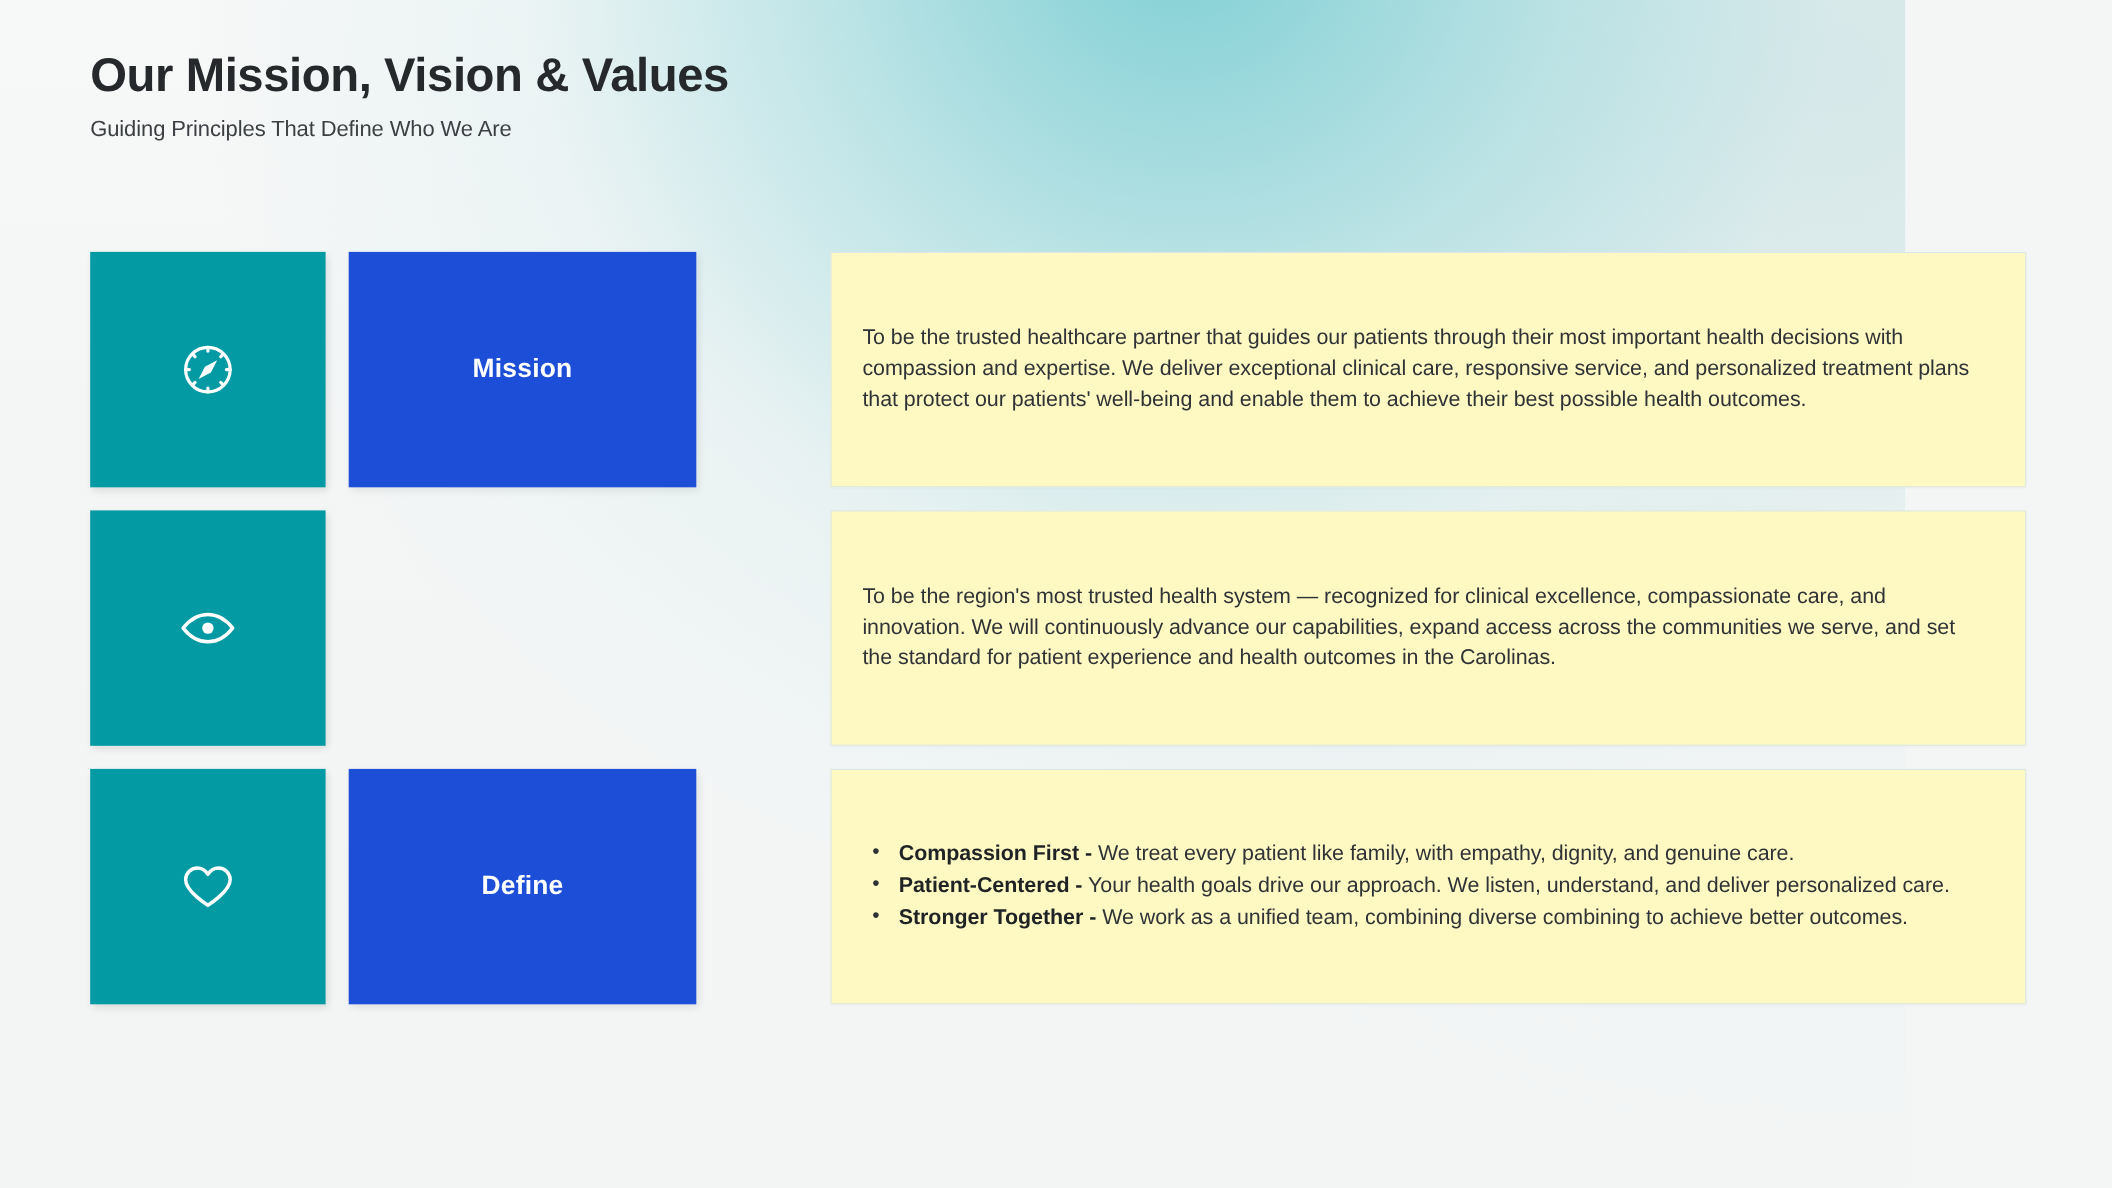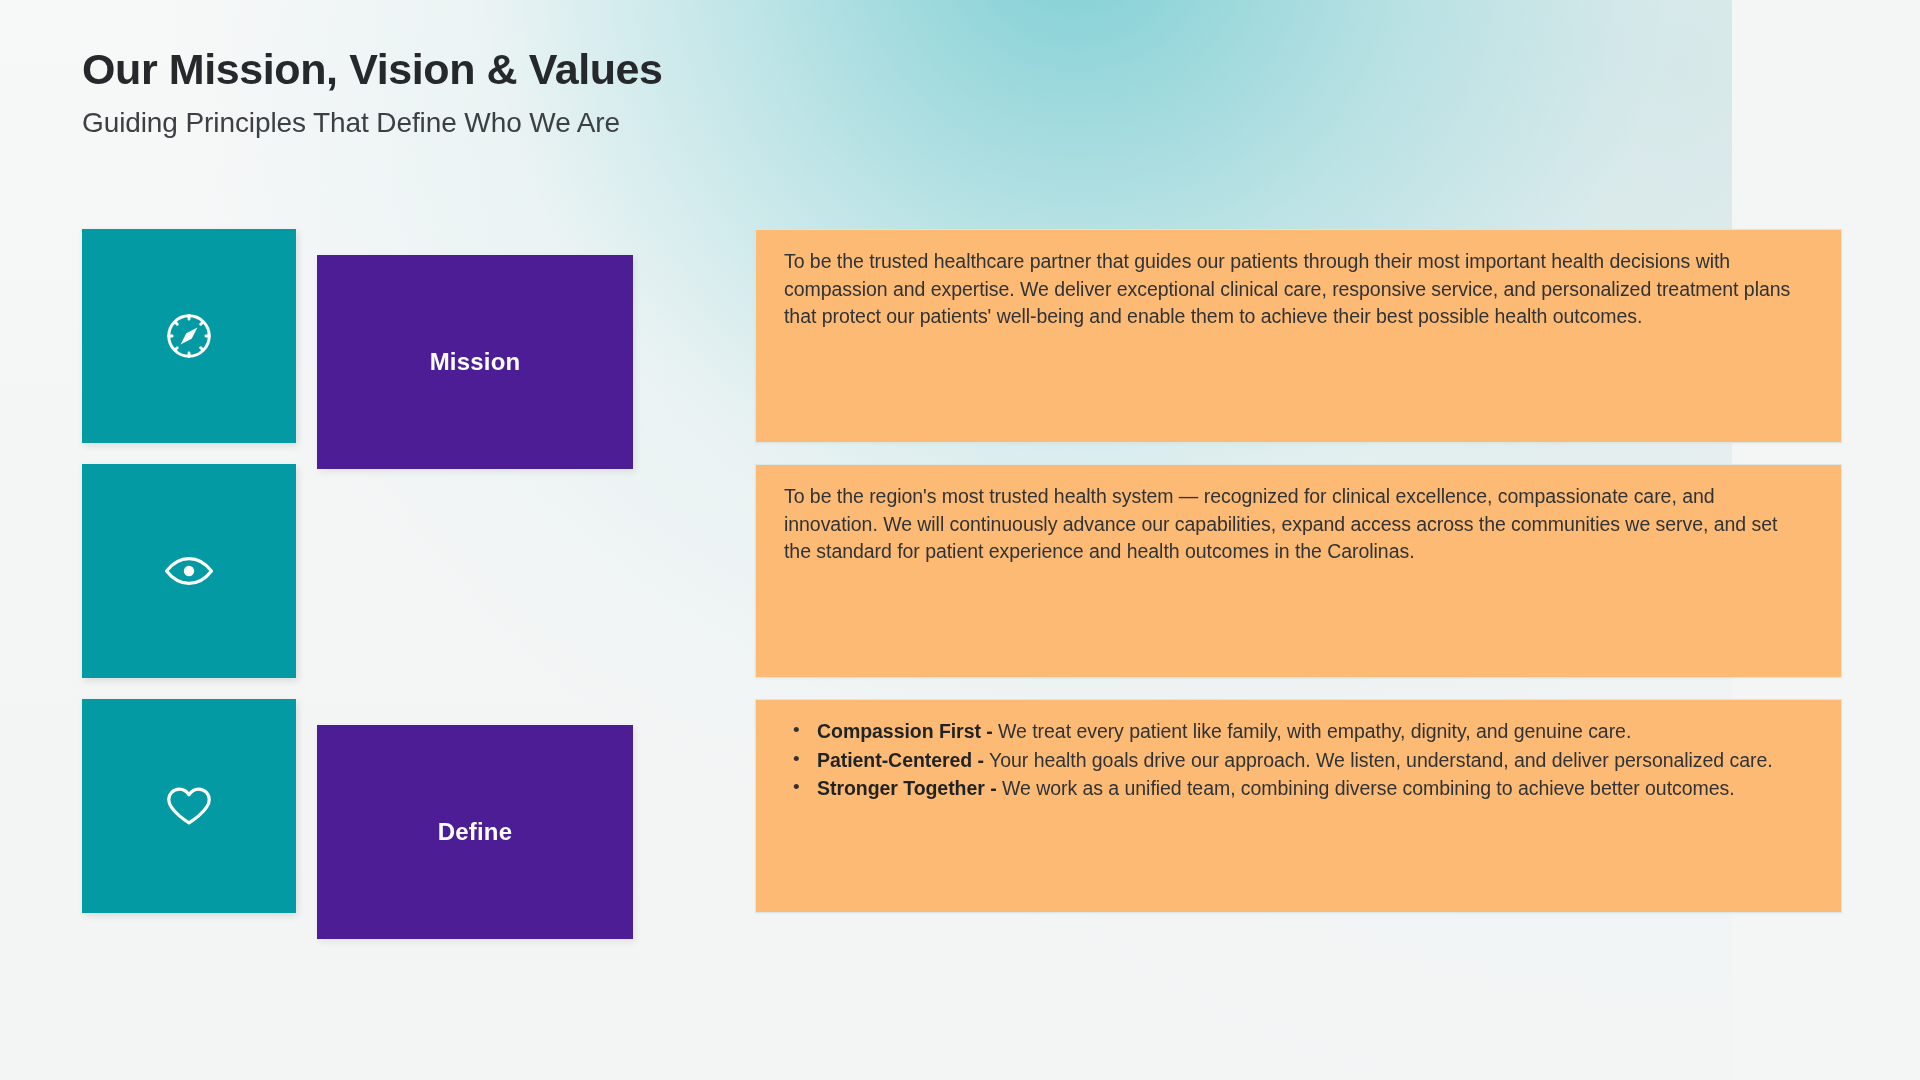--- a/index.html
+++ b/index.html
@@ -42,21 +42,21 @@
   }
   .title {
     font-size: 43px;
     font-weight: bold;
     color: #26292b;
     letter-spacing: -0.4px;
     line-height: 1.18;
   }
   .subtitle {
     margin-top: 12px;
-    font-size: 28px;
+    font-size: 20px;
     font-weight: normal;
     color: #3c4043;
     letter-spacing: -0.1px;
   }
 
   
   .rows {
     position: absolute;
     left: 82px;
     top: 229px;
@@ -89,45 +89,45 @@
     display: block;
   }
 
   
   .label-tile {
     position: absolute;
     left: 235px;
     top: 0;
     width: 316px;
     height: 214px;
-    background: #4c1d95;
+    background: #1d4ed8;
     display: flex;
     align-items: center;
     justify-content: center;
     box-shadow: 2px 3px 7px rgba(0, 0, 0, 0.08);
-    margin-top: 26px;
   }
   .label-tile span {
     color: #ffffff;
     font-size: 24px;
     font-weight: bold;
     letter-spacing: 0.2px;
   }
 
   
   .content-card {
     position: absolute;
     left: 673px;
     top: 0;
     right: 0;
     height: 214px;
-    background: #fdba74;
+    background: #fef9c3;
     border: 1px solid #d9e7e8;
     box-shadow: 0 1px 3px rgba(0, 0, 0, 0.035);
     display: flex;
+    align-items: center;
     padding: 18px 38px 18px 28px;
   }
 
   .body-text {
     font-size: 19.5px;
     line-height: 1.42;
     color: #2f3337;
     letter-spacing: -0.05px;
   }
 

